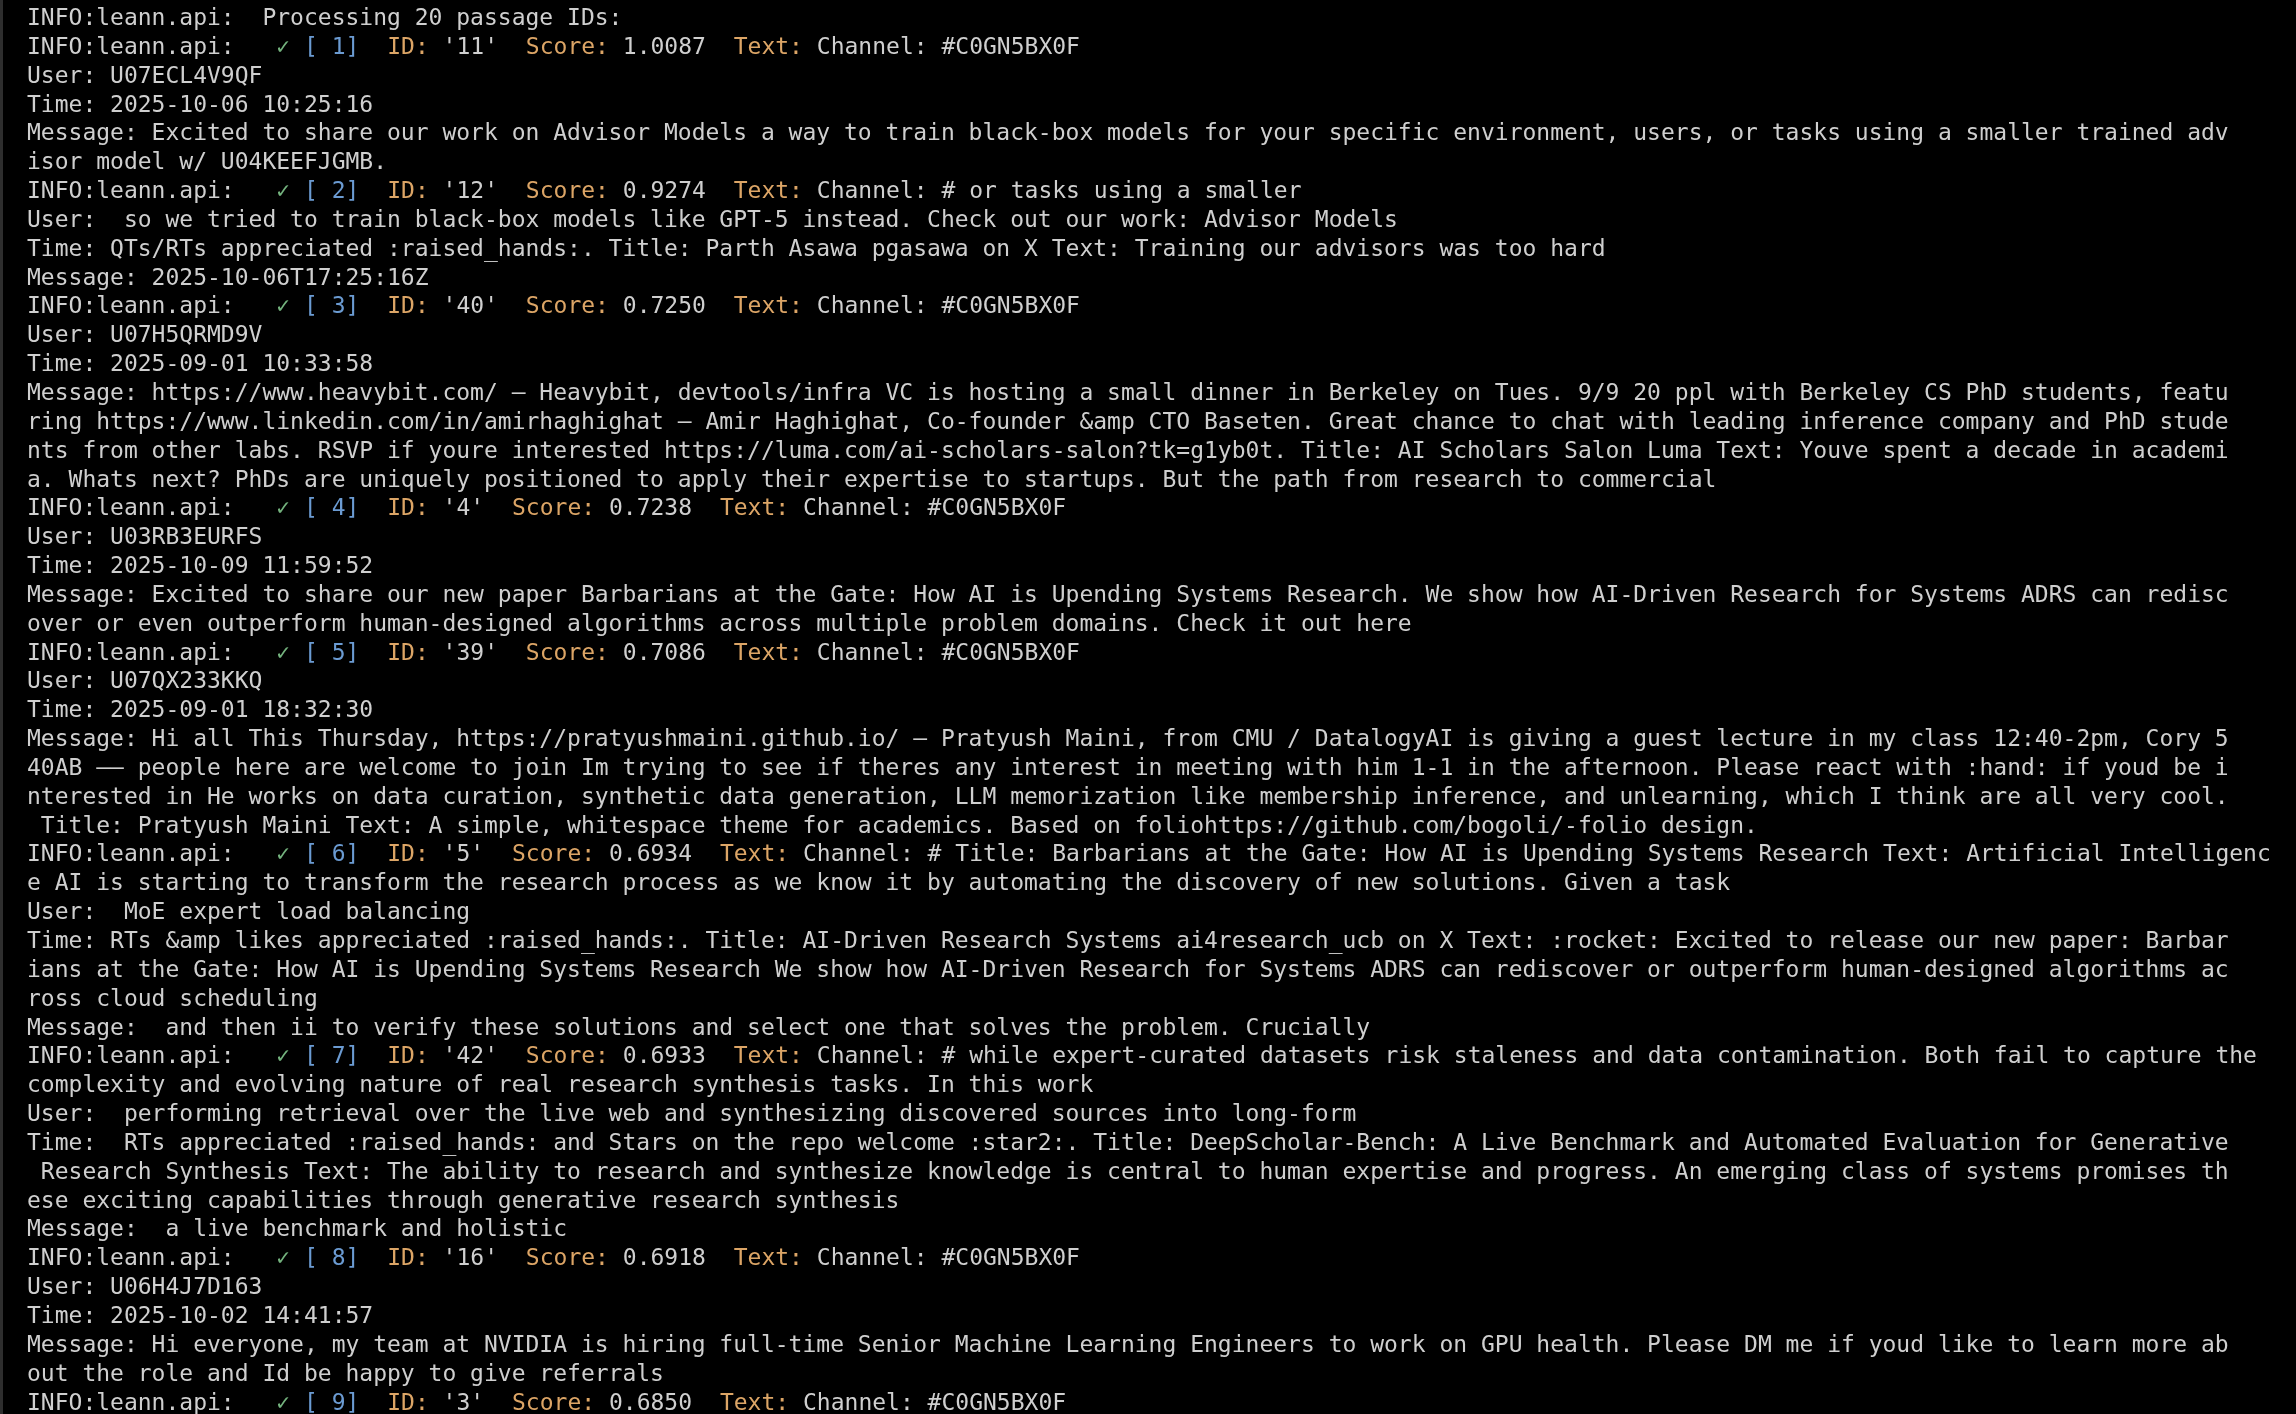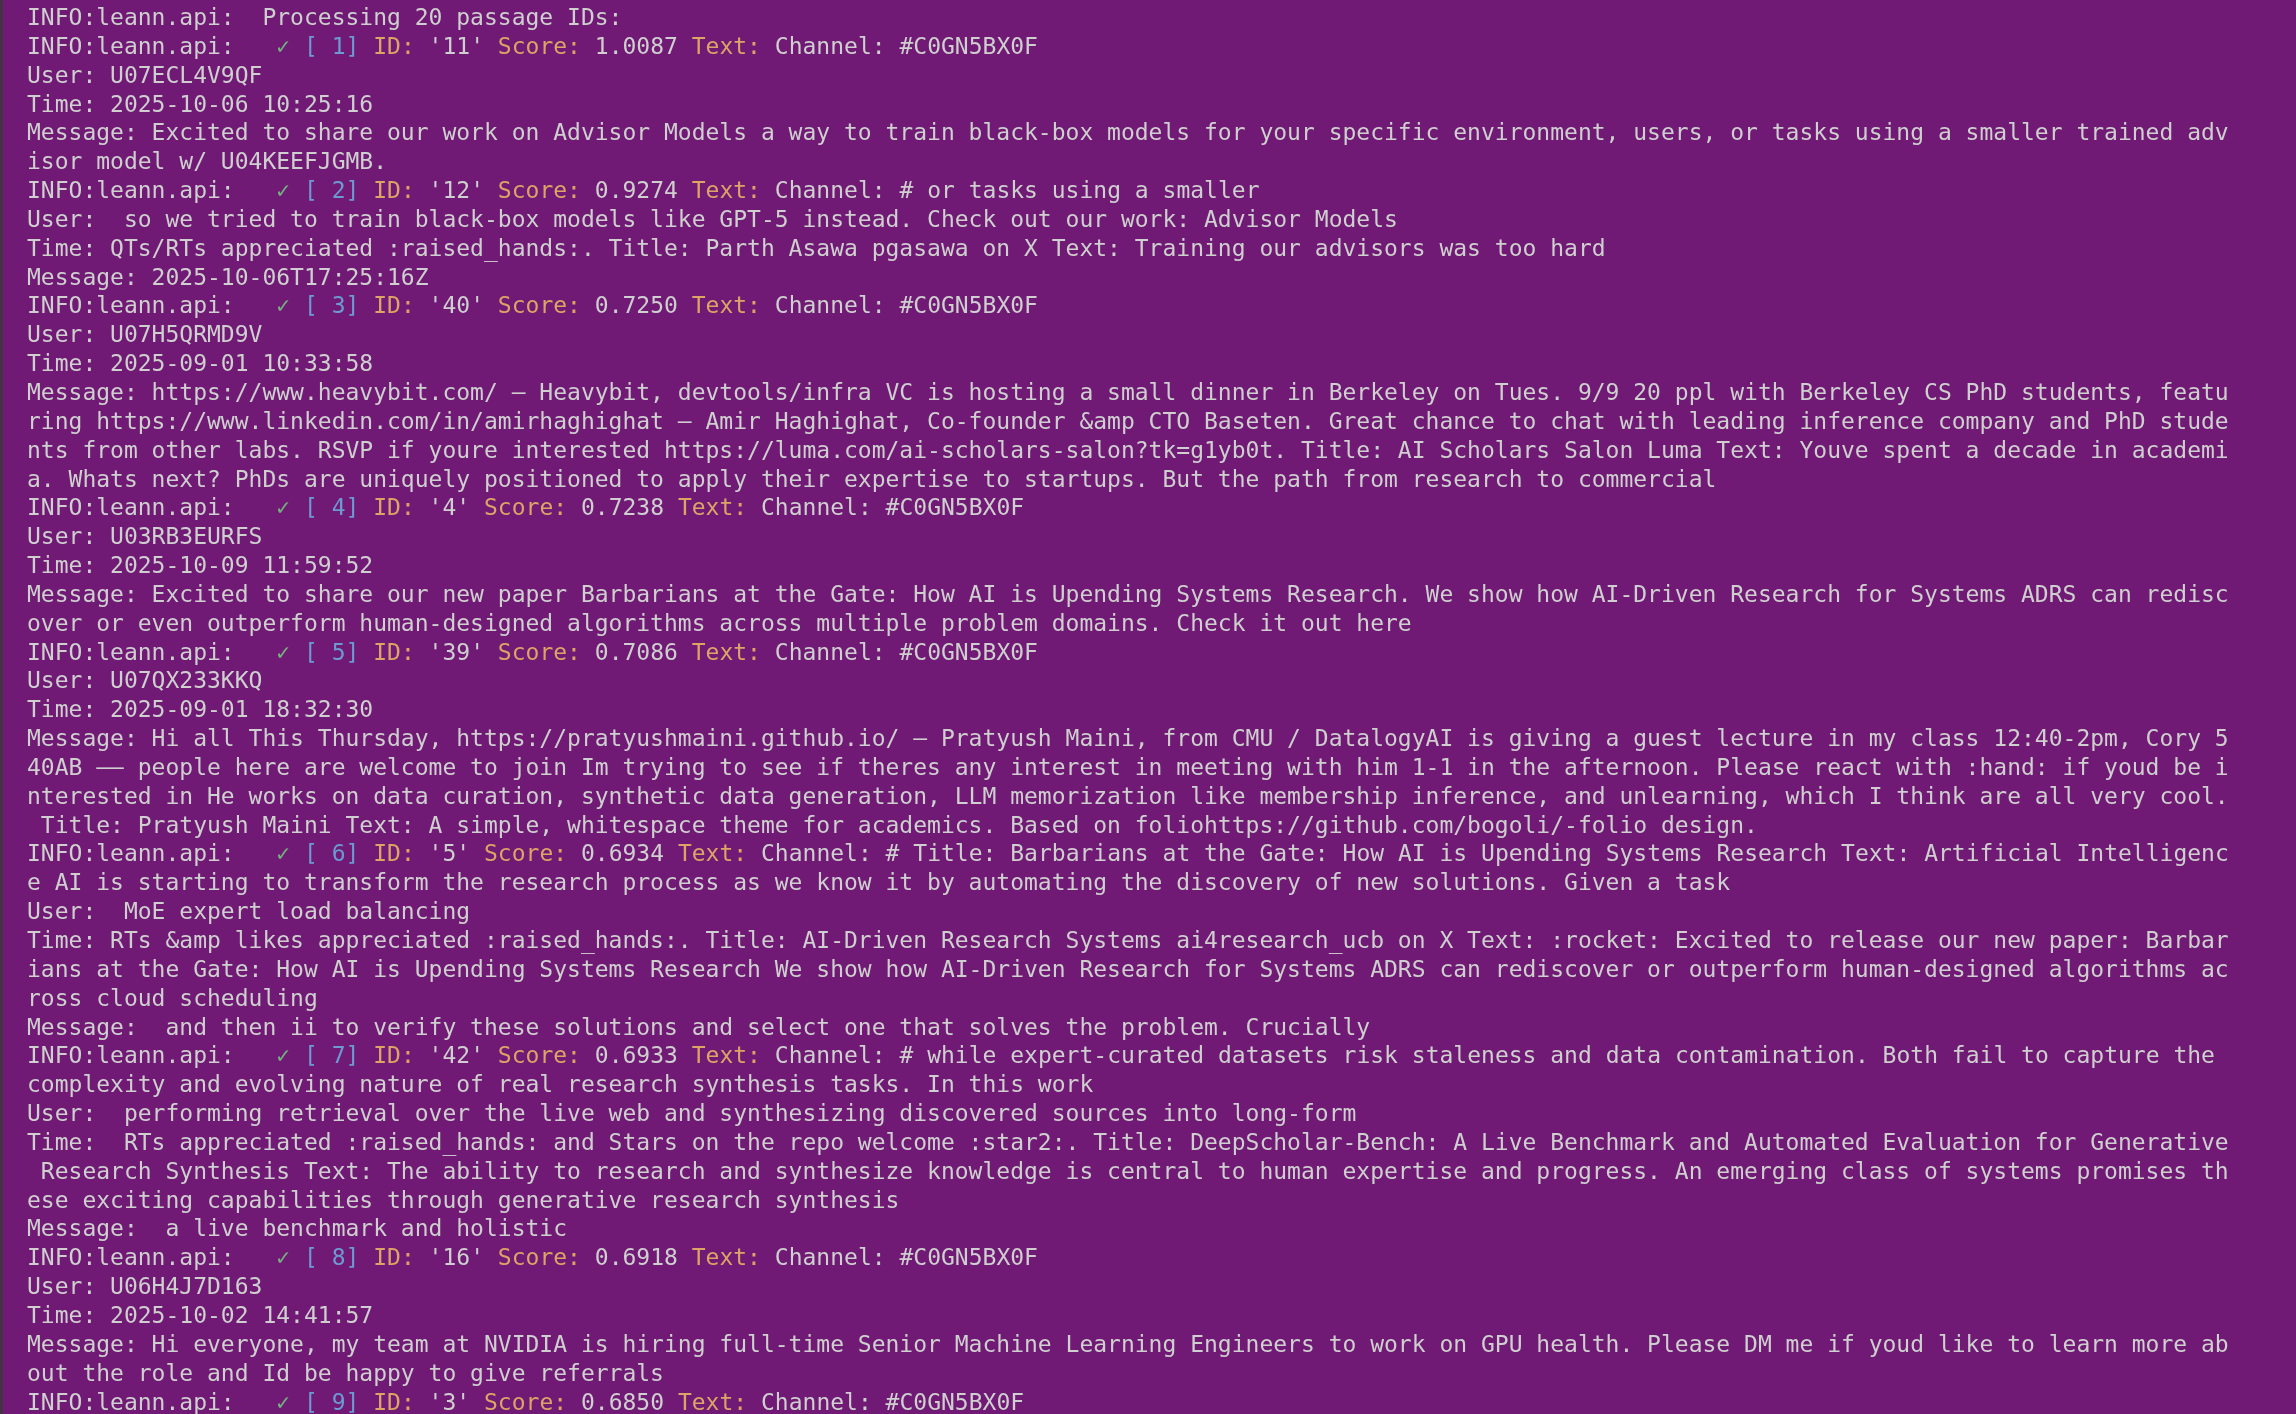--- a/index.html
+++ b/index.html
@@ -4,21 +4,21 @@
 <style>
   html, body {
     margin: 0;
     padding: 0;
     background: #161616;
   }
   .screen {
     position: relative;
     width: 2296px;
     height: 1414px;
-    background: #701a75;
+    background: #000000;
     overflow: hidden;
     font-family: "DejaVu Sans Mono", "Liberation Mono", monospace;
     font-size: 23px;
     line-height: 28.85px;
     color: #cfcfcf;
   }
   .left-strip {
     position: absolute;
     left: 0;
     top: 0;
@@ -35,21 +35,21 @@
     white-space: pre;
   }
   .line {
     white-space: pre;
     height: 28.85px;
     overflow: hidden;
   }
   .fg     { color: #cfcfcf; }
   .green  { color: #74b37e; }
   .blue   { color: #6b9bd2; }
-  .orange { color: #dca566; }
+  .orange { color: #dca566; margin-left: 14px; }
 </style>
 </head>
 <body>
 
 <div class="screen">
   <div class="left-strip"></div>
   <div class="log" id="log"><div class="line"><span class="fg">INFO:leann.api:  Processing 20 passage IDs:</span></div><div class="line"><span class="fg">INFO:leann.api:   </span><span class="green">✓</span><span class="fg"> </span><span class="blue">[ 1]</span><span class="fg"> </span><span class="orange">ID:</span><span class="fg"> '11' </span><span class="orange">Score:</span><span class="fg"> 1.0087 </span><span class="orange">Text:</span><span class="fg"> Channel: #C0GN5BX0F</span></div><div class="line"><span class="fg">User: U07ECL4V9QF</span></div><div class="line"><span class="fg">Time: 2025-10-06 10:25:16</span></div><div class="line"><span class="fg">Message: Excited to share our work on Advisor Models a way to train black-box models for your specific environment, users, or tasks using a smaller trained adv</span></div><div class="line"><span class="fg">isor model w/ U04KEEFJGMB.</span></div><div class="line"><span class="fg">INFO:leann.api:   </span><span class="green">✓</span><span class="fg"> </span><span class="blue">[ 2]</span><span class="fg"> </span><span class="orange">ID:</span><span class="fg"> '12' </span><span class="orange">Score:</span><span class="fg"> 0.9274 </span><span class="orange">Text:</span><span class="fg"> Channel: # or tasks using a smaller</span></div><div class="line"><span class="fg">User:  so we tried to train black-box models like GPT-5 instead. Check out our work: Advisor Models</span></div><div class="line"><span class="fg">Time: QTs/RTs appreciated :raised_hands:. Title: Parth Asawa pgasawa on X Text: Training our advisors was too hard</span></div><div class="line"><span class="fg">Message: 2025-10-06T17:25:16Z</span></div><div class="line"><span class="fg">INFO:leann.api:   </span><span class="green">✓</span><span class="fg"> </span><span class="blue">[ 3]</span><span class="fg"> </span><span class="orange">ID:</span><span class="fg"> '40' </span><span class="orange">Score:</span><span class="fg"> 0.7250 </span><span class="orange">Text:</span><span class="fg"> Channel: #C0GN5BX0F</span></div><div class="line"><span class="fg">User: U07H5QRMD9V</span></div><div class="line"><span class="fg">Time: 2025-09-01 10:33:58</span></div><div class="line"><span class="fg">Message: https://www.heavybit.com/ – Heavybit, devtools/infra VC is hosting a small dinner in Berkeley on Tues. 9/9 20 ppl with Berkeley CS PhD students, featu</span></div><div class="line"><span class="fg">ring https://www.linkedin.com/in/amirhaghighat – Amir Haghighat, Co-founder &amp;amp CTO Baseten. Great chance to chat with leading inference company and PhD stude</span></div><div class="line"><span class="fg">nts from other labs. RSVP if youre interested https://luma.com/ai-scholars-salon?tk=g1yb0t. Title: AI Scholars Salon Luma Text: Youve spent a decade in academi</span></div><div class="line"><span class="fg">a. Whats next? PhDs are uniquely positioned to apply their expertise to startups. But the path from research to commercial</span></div><div class="line"><span class="fg">INFO:leann.api:   </span><span class="green">✓</span><span class="fg"> </span><span class="blue">[ 4]</span><span class="fg"> </span><span class="orange">ID:</span><span class="fg"> '4' </span><span class="orange">Score:</span><span class="fg"> 0.7238 </span><span class="orange">Text:</span><span class="fg"> Channel: #C0GN5BX0F</span></div><div class="line"><span class="fg">User: U03RB3EURFS</span></div><div class="line"><span class="fg">Time: 2025-10-09 11:59:52</span></div><div class="line"><span class="fg">Message: Excited to share our new paper Barbarians at the Gate: How AI is Upending Systems Research. We show how AI-Driven Research for Systems ADRS can redisc</span></div><div class="line"><span class="fg">over or even outperform human-designed algorithms across multiple problem domains. Check it out here</span></div><div class="line"><span class="fg">INFO:leann.api:   </span><span class="green">✓</span><span class="fg"> </span><span class="blue">[ 5]</span><span class="fg"> </span><span class="orange">ID:</span><span class="fg"> '39' </span><span class="orange">Score:</span><span class="fg"> 0.7086 </span><span class="orange">Text:</span><span class="fg"> Channel: #C0GN5BX0F</span></div><div class="line"><span class="fg">User: U07QX233KKQ</span></div><div class="line"><span class="fg">Time: 2025-09-01 18:32:30</span></div><div class="line"><span class="fg">Message: Hi all This Thursday, https://pratyushmaini.github.io/ – Pratyush Maini, from CMU / DatalogyAI is giving a guest lecture in my class 12:40-2pm, Cory 5</span></div><div class="line"><span class="fg">40AB –– people here are welcome to join Im trying to see if theres any interest in meeting with him 1-1 in the afternoon. Please react with :hand: if youd be i</span></div><div class="line"><span class="fg">nterested in He works on data curation, synthetic data generation, LLM memorization like membership inference, and unlearning, which I think are all very cool.</span></div><div class="line"><span class="fg"> Title: Pratyush Maini Text: A simple, whitespace theme for academics. Based on foliohttps://github.com/bogoli/-folio design.</span></div><div class="line"><span class="fg">INFO:leann.api:   </span><span class="green">✓</span><span class="fg"> </span><span class="blue">[ 6]</span><span class="fg"> </span><span class="orange">ID:</span><span class="fg"> '5' </span><span class="orange">Score:</span><span class="fg"> 0.6934 </span><span class="orange">Text:</span><span class="fg"> Channel: # Title: Barbarians at the Gate: How AI is Upending Systems Research Text: Artificial Intelligenc</span></div><div class="line"><span class="fg">e AI is starting to transform the research process as we know it by automating the discovery of new solutions. Given a task</span></div><div class="line"><span class="fg">User:  MoE expert load balancing</span></div><div class="line"><span class="fg">Time: RTs &amp;amp likes appreciated :raised_hands:. Title: AI-Driven Research Systems ai4research_ucb on X Text: :rocket: Excited to release our new paper: Barbar</span></div><div class="line"><span class="fg">ians at the Gate: How AI is Upending Systems Research We show how AI-Driven Research for Systems ADRS can rediscover or outperform human-designed algorithms ac</span></div><div class="line"><span class="fg">ross cloud scheduling</span></div><div class="line"><span class="fg">Message:  and then ii to verify these solutions and select one that solves the problem. Crucially</span></div><div class="line"><span class="fg">INFO:leann.api:   </span><span class="green">✓</span><span class="fg"> </span><span class="blue">[ 7]</span><span class="fg"> </span><span class="orange">ID:</span><span class="fg"> '42' </span><span class="orange">Score:</span><span class="fg"> 0.6933 </span><span class="orange">Text:</span><span class="fg"> Channel: # while expert-curated datasets risk staleness and data contamination. Both fail to capture the</span></div><div class="line"><span class="fg">complexity and evolving nature of real research synthesis tasks. In this work</span></div><div class="line"><span class="fg">User:  performing retrieval over the live web and synthesizing discovered sources into long-form</span></div><div class="line"><span class="fg">Time:  RTs appreciated :raised_hands: and Stars on the repo welcome :star2:. Title: DeepScholar-Bench: A Live Benchmark and Automated Evaluation for Generative</span></div><div class="line"><span class="fg"> Research Synthesis Text: The ability to research and synthesize knowledge is central to human expertise and progress. An emerging class of systems promises th</span></div><div class="line"><span class="fg">ese exciting capabilities through generative research synthesis</span></div><div class="line"><span class="fg">Message:  a live benchmark and holistic</span></div><div class="line"><span class="fg">INFO:leann.api:   </span><span class="green">✓</span><span class="fg"> </span><span class="blue">[ 8]</span><span class="fg"> </span><span class="orange">ID:</span><span class="fg"> '16' </span><span class="orange">Score:</span><span class="fg"> 0.6918 </span><span class="orange">Text:</span><span class="fg"> Channel: #C0GN5BX0F</span></div><div class="line"><span class="fg">User: U06H4J7D163</span></div><div class="line"><span class="fg">Time: 2025-10-02 14:41:57</span></div><div class="line"><span class="fg">Message: Hi everyone, my team at NVIDIA is hiring full-time Senior Machine Learning Engineers to work on GPU health. Please DM me if youd like to learn more ab</span></div><div class="line"><span class="fg">out the role and Id be happy to give referrals</span></div><div class="line"><span class="fg">INFO:leann.api:   </span><span class="green">✓</span><span class="fg"> </span><span class="blue">[ 9]</span><span class="fg"> </span><span class="orange">ID:</span><span class="fg"> '3' </span><span class="orange">Score:</span><span class="fg"> 0.6850 </span><span class="orange">Text:</span><span class="fg"> Channel: #C0GN5BX0F</span></div></div>
 </div>
 
 </body></html>

